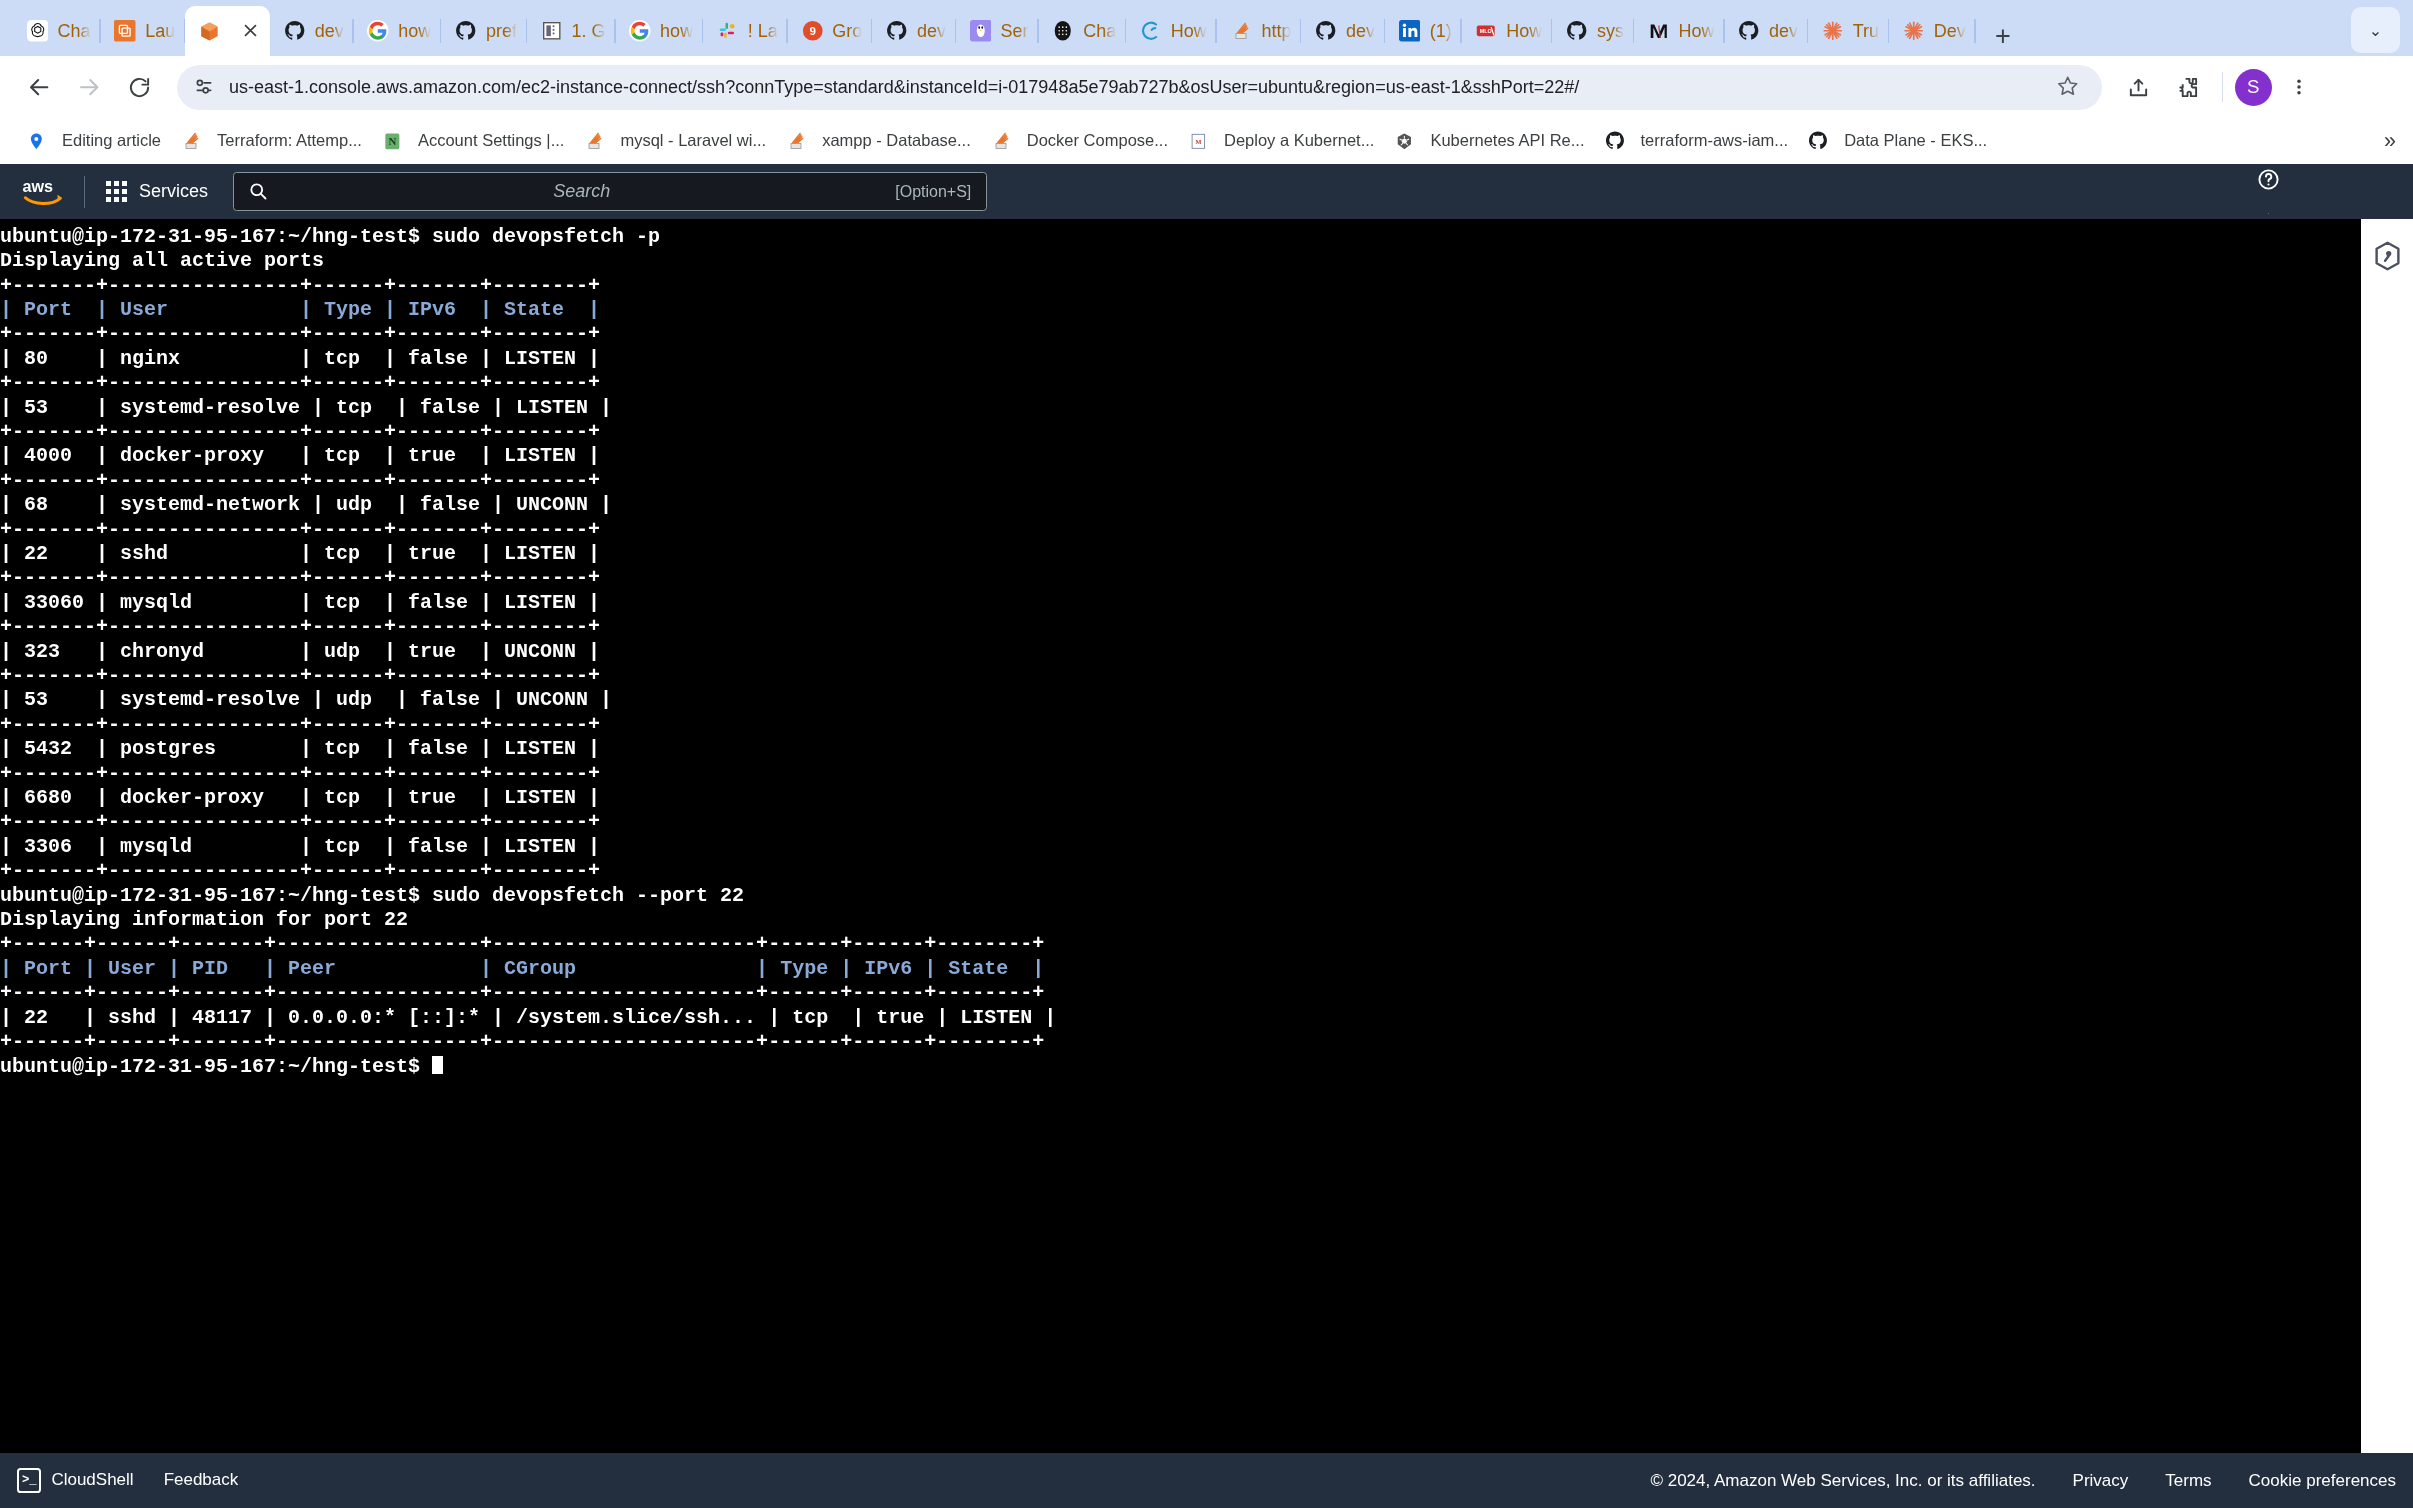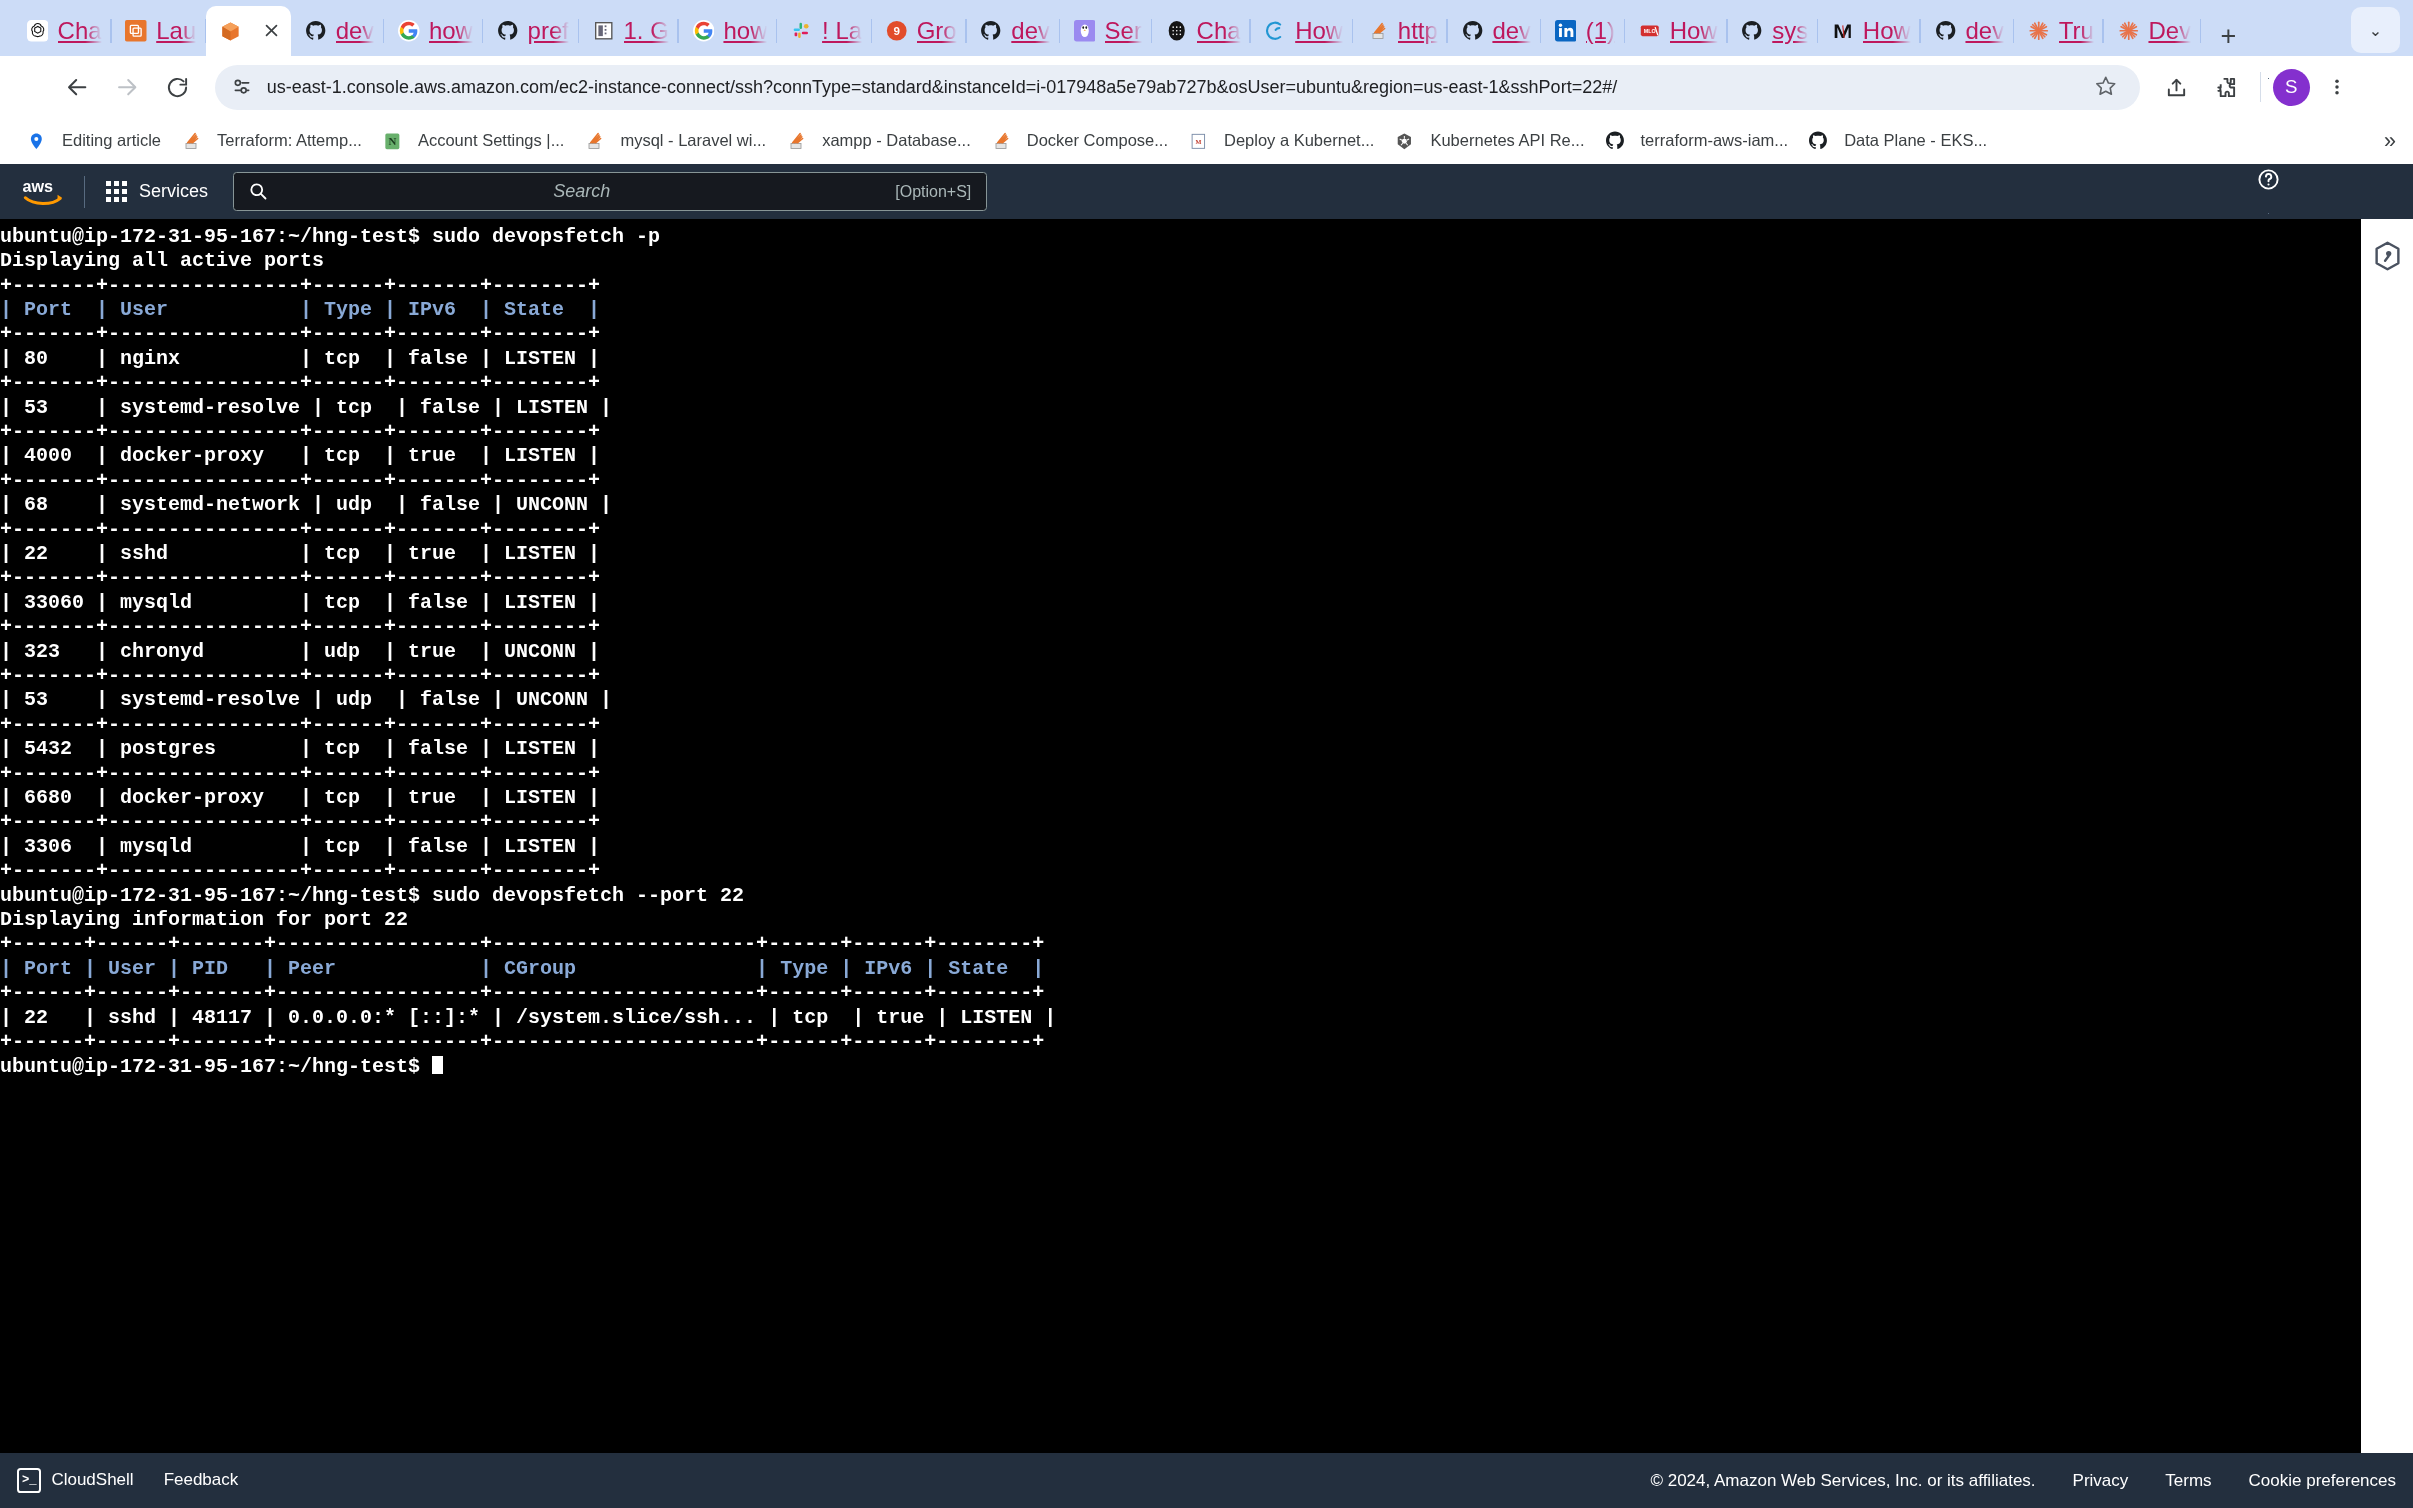--- a/index.html
+++ b/index.html
@@ -15,24 +15,23 @@
   .tabstrip {
     height: 56px; background: #ccdcf7; display: flex; align-items: flex-end;
     padding-left: 13px; flex: 0 0 56px; position: relative;
   }
   .tab {
     height: 50px; display: flex; align-items: center; gap: 8.6px;
     padding: 0 10px 0 13px; min-width: 0; position: relative;
     border-radius: 10px 10px 0 0; flex: 0 0 auto;
   }
   .tab .tabtitle {
-    font-size: 24px; color: #be185d; white-space: nowrap; overflow: hidden;
+    font-size: 18px; color: #a16207; white-space: nowrap; overflow: hidden;
     max-width: 57px; -webkit-mask-image: linear-gradient(to right,#000 62%,transparent 100%);
     mask-image: linear-gradient(to right,#000 62%,transparent 100%);
-    text-decoration: underline;
   }
   .tab.active { background: #fff; max-width: none; padding-right: 7.2px; }
   .tab.active .tabtitle { max-width: none; -webkit-mask-image: none; mask-image: none; }
   .tab::after {
     content:""; position:absolute; right:0; top: 13px; height: 24.4px; width: 1.4px;
     background: #a9c2ee;
   }
   .tab.active::after, .tab.nosep::after { display:none; }
   .favicon { width: 23px; height: 23px; flex: 0 0 23px; position: relative;
              display:flex; align-items:center; justify-content:center; }
@@ -42,21 +41,21 @@
             justify-content:center; font-size: 27px; color:#3c4043; margin-left: 7.2px;
             font-weight: 300; }
   .tabmenu {
     position:absolute; right: 13px; bottom: 2.9px; width: 49px; height: 46px;
     background:#e8effc; border-radius: 10px; display:flex; align-items:center;
     justify-content:center; color:#3c4043; font-size: 16px;
   }
 
   .toolbar {
     height: 62px; background:#fff; display:flex; align-items:center;
-    gap: 4.3px; padding: 8px 16px; flex: 0 0 62px; justify-content: center;
+    gap: 4.3px; padding: 8px 16px; flex: 0 0 62px;
   }
   .navbtn { width: 46px; height: 46px; display:flex; align-items:center;
             justify-content:center; color:#3c4043; }
   .omnibox {
     flex: 1 1 auto; height: 45px; background:#e9eef6; border-radius: 23px;
     display:flex; align-items:center; padding: 0 16px; gap: 13px; margin: 0 10px;
     min-width: 0; max-width: 1925px;
   }
   .omnibox .url {
     flex:1 1 auto; font-size: 18px; color:#202124; white-space: nowrap;

